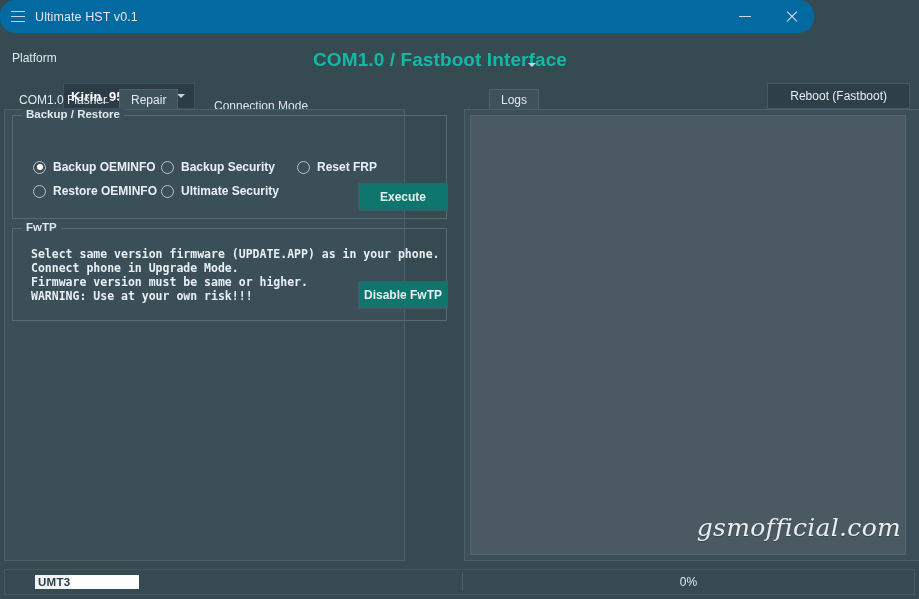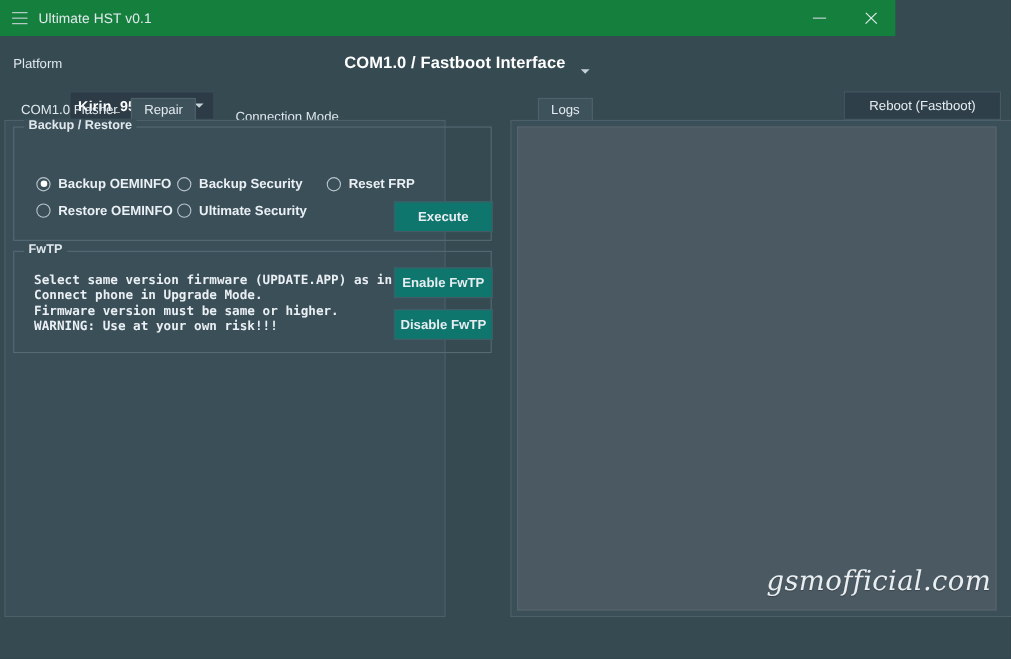--- a/index.html
+++ b/index.html
@@ -20,23 +20,24 @@
     height: 599px;
     background: #364a52;
     box-sizing: border-box;
   }
 
   
   .titlebar {
     position: absolute;
     left: 0; top: 0;
     width: 814px; height: 33px;
-    background: #15803d;
-    display: flex;
-    align-items: center;
+    background: #0369a1;
+    display: flex;
+    align-items: center;
+    border-radius: 15px;
   }
   .hamburger {
     width: 14px;
     height: 11px;
     margin-left: 11px;
     margin-right: 10px;
     display: flex;
     flex-direction: column;
     justify-content: space-between;
     cursor: pointer;
@@ -124,23 +125,23 @@
     border-top: 4px solid #c6d1d8;
   }
   .platform-combo .caret {
     position: absolute;
     right: 9px;
   }
   .conn-label { left: 214px; margin-top: 48px; }
   .conn-value {
     position: absolute;
     left: 313px; top: 16px;
-    color: #ffffff;
+    color: #14b8a6;
     font-weight: bold;
-    font-size: 15px;
+    font-size: 19px;
     letter-spacing: 0.1px;
     cursor: pointer;
     text-align: center;
   }
   .conn-caret {
     position: absolute;
     left: 528px; top: 30px;
     cursor: pointer;
   }
   .reboot-btn {
@@ -464,25 +465,35 @@
 
       <div class="btn execute-btn">Execute</div>
     </div>
 
     <div class="groupbox gb-fwtp">
       <div class="gb-title">FwTP</div>
       <div class="fwtp-text">Select same version firmware (UPDATE.APP) as in your phone.
 Connect phone in Upgrade Mode.
 Firmware version must be same or higher.
 WARNING: Use at your own risk!!!</div>
-      <div class="btn enable-fwtp">Enable FwTP</div>
       <div class="btn disable-fwtp">Disable FwTP</div>
     </div>
 
   </div>
 
   <div class="right-panel">
     <div class="log-area"></div>
     <div class="watermark">gsmofficial.com</div>
   </div>
 
+  <div class="statusbar">
+    <div class="status-cell first">
+      <div class="umt-wrap">
+        <span class="umt-text">UMT3</span>
+        <span class="umt-bar"></span>
+      </div>
+    </div>
+    <div class="status-cell second">
+      <span class="pct-text">0%</span>
+    </div>
+  </div>
 
 </div>
 
 </body></html>

